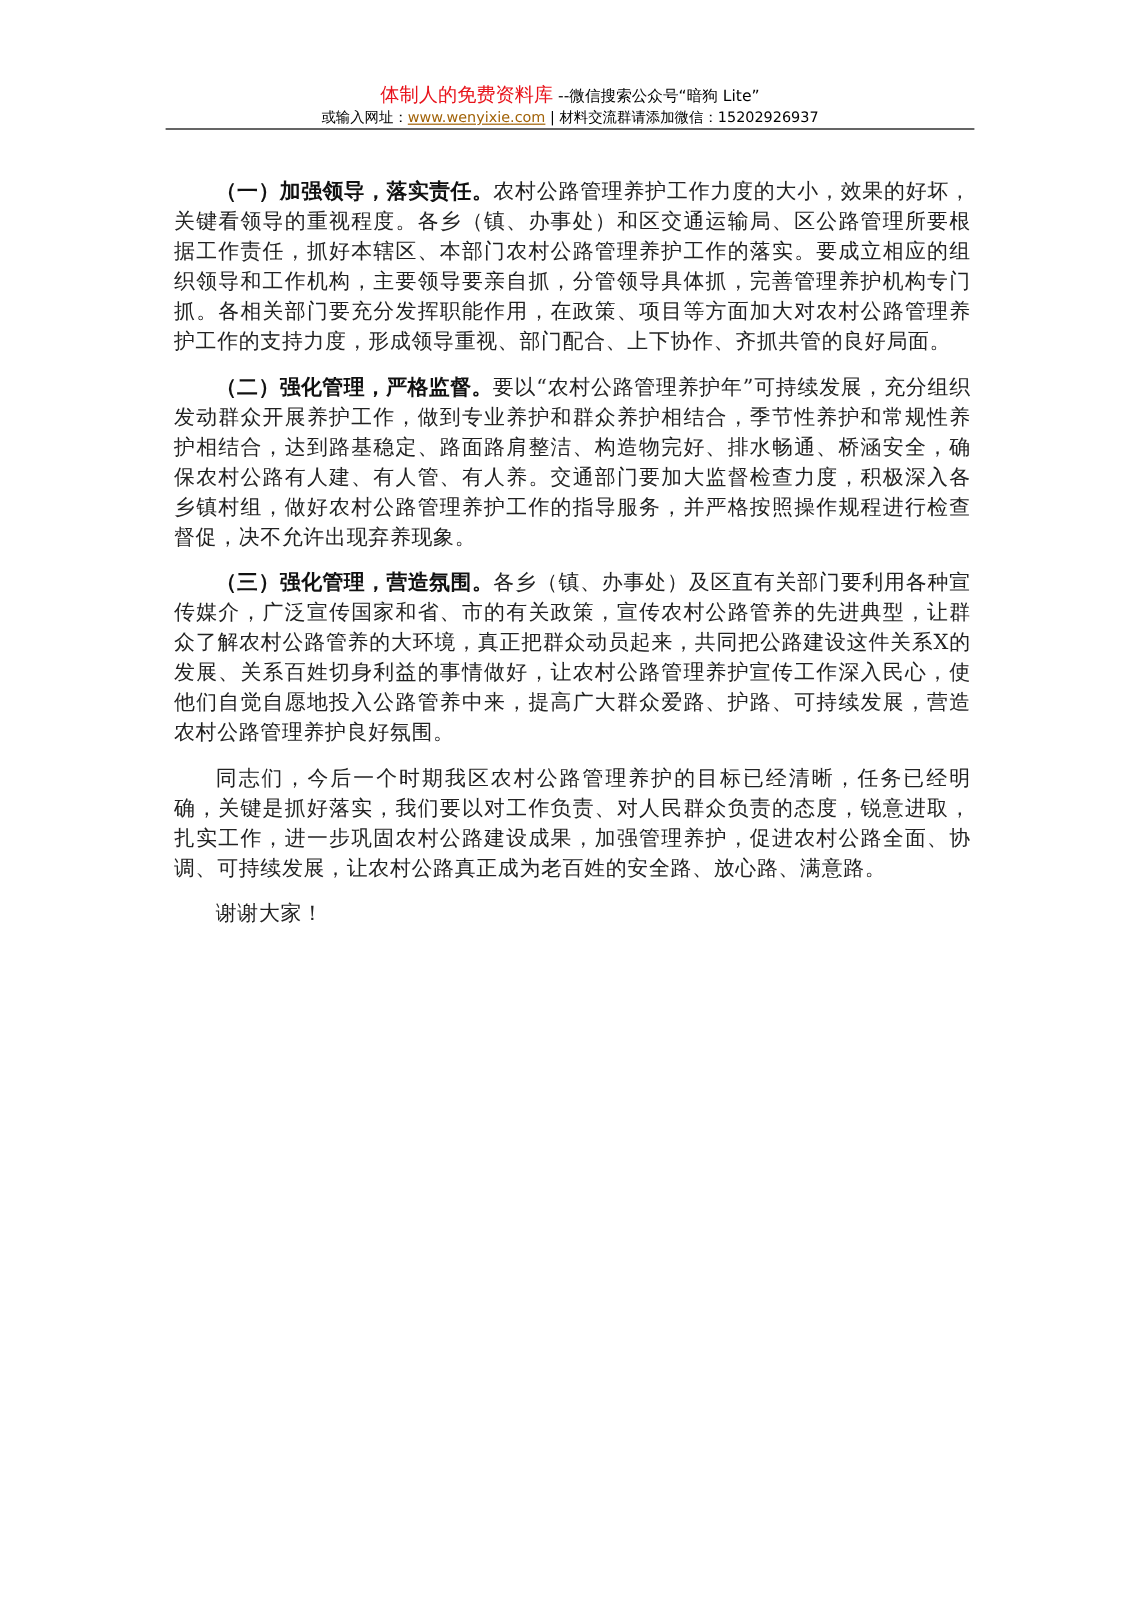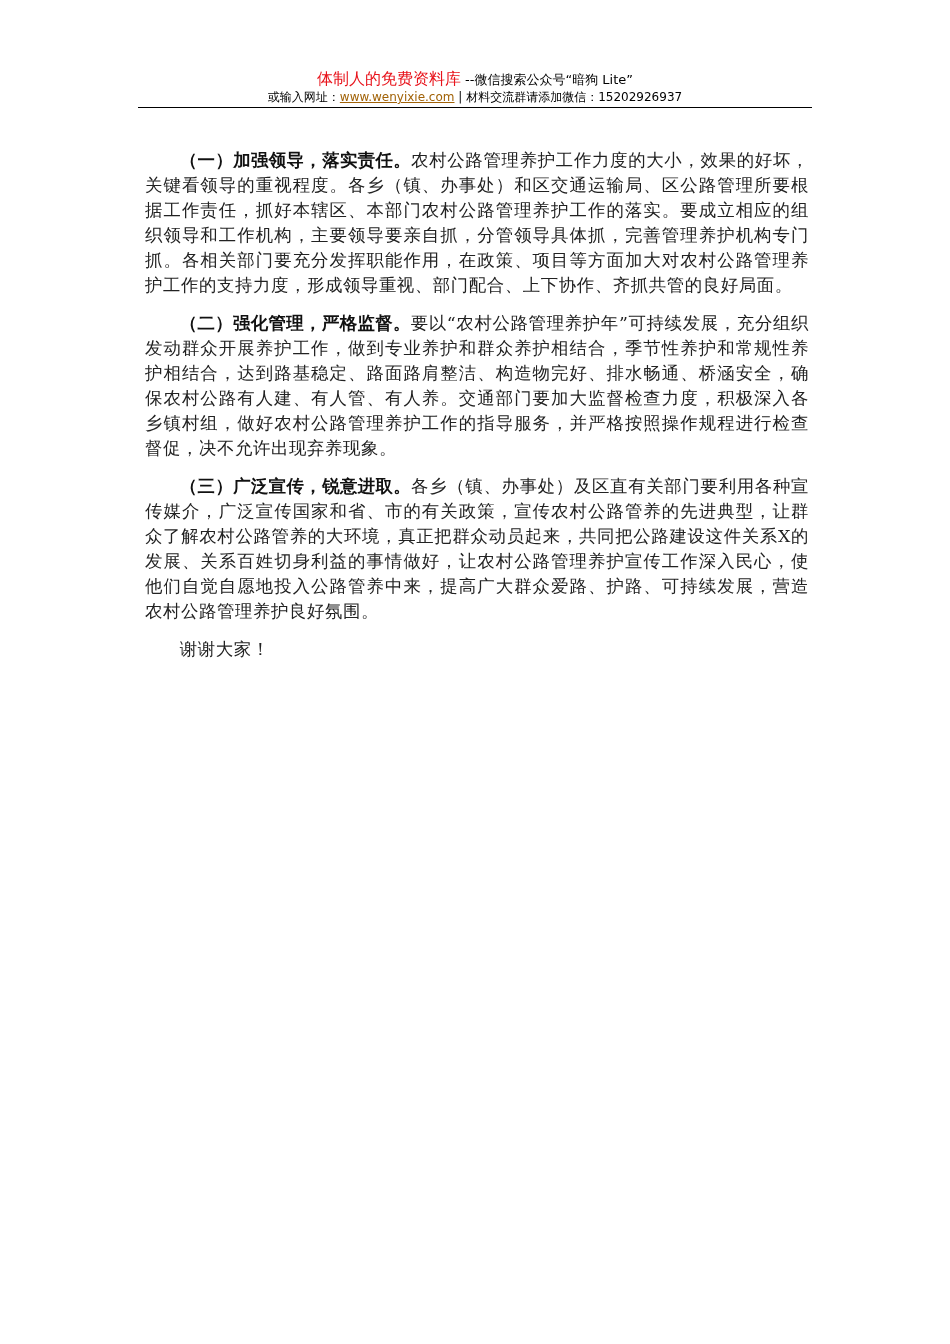--- a/index.html
+++ b/index.html
@@ -25,16 +25,17 @@
     </div>
     <div class="header-line2">
       <span>或输入网址：</span><a class="header-link">www.wenyixie.com</a><span> | 材料交流群请添加微信：15202926937</span>
     </div>
   </div>
   <div class="rule"></div>
 
   <div class="body">
     <p class="para"><span class="lead">（一）加强领导，落实责任。</span><span>农村公路管理养护工作力度的大小，效果的好坏，关键看领导的重视程度。各乡（镇、办事处）和区交通运输局、区公路管理所要根据工作责任，抓好本辖区、本部门农村公路管理养护工作的落实。要成立相应的组织领导和工作机构，主要领导要亲自抓，分管领导具体抓，完善管理养护机构专门抓。各相关部门要充分发挥职能作用，在政策、项目等方面加大对农村公路管理养护工作的支持力度，形成领导重视、部门配合、上下协作、齐抓共管的良好局面。</span></p>
     <p class="para"><span class="lead">（二）强化管理，严格监督。</span><span>要以“农村公路管理养护年”可持续发展，充分组织发动群众开展养护工作，做到专业养护和群众养护相结合，季节性养护和常规性养护相结合，达到路基稳定、路面路肩整洁、构造物完好、排水畅通、桥涵安全，确保农村公路有人建、有人管、有人养。交通部门要加大监督检查力度，积极深入各乡镇村组，做好农村公路管理养护工作的指导服务，并严格按照操作规程进行检查督促，决不允许出现弃养现象。</span></p>
-    <p class="para"><span class="lead">（三）广泛宣传，锐意进取。</span><span>各乡（镇、办事处）及区直有关部门要利用各种宣传媒介，广泛宣传国家和省、市的有关政策，宣传农村公路管养的先进典型，让群众了解农村公路管养的大环境，真正把群众动员起来，共同把公路建设这件关系X的发展、关系百姓切身利益的事情做好，让农村公路管理养护宣传工作深入民心，使他们自觉自愿地投入公路管养中来，提高广大群众爱路、护路、可持续发展，营造农村公路管理养护良好氛围。</span></p>
+    <p class="para"><span class="lead">（三）强化管理，营造氛围。</span><span>各乡（镇、办事处）及区直有关部门要利用各种宣传媒介，广泛宣传国家和省、市的有关政策，宣传农村公路管养的先进典型，让群众了解农村公路管养的大环境，真正把群众动员起来，共同把公路建设这件关系X的发展、关系百姓切身利益的事情做好，让农村公路管理养护宣传工作深入民心，使他们自觉自愿地投入公路管养中来，提高广大群众爱路、护路、可持续发展，营造农村公路管理养护良好氛围。</span></p>
+    <p class="para"><span>同志们，今后一个时期我区农村公路管理养护的目标已经清晰，任务已经明确，关键是抓好落实，我们要以对工作负责、对人民群众负责的态度，锐意进取，扎实工作，进一步巩固农村公路建设成果，加强管理养护，促进农村公路全面、协调、可持续发展，让农村公路真正成为老百姓的安全路、放心路、满意路。</span></p>
     <p class="para"><span>谢谢大家！</span></p>
   </div>
 </div>
 
 </body></html>

